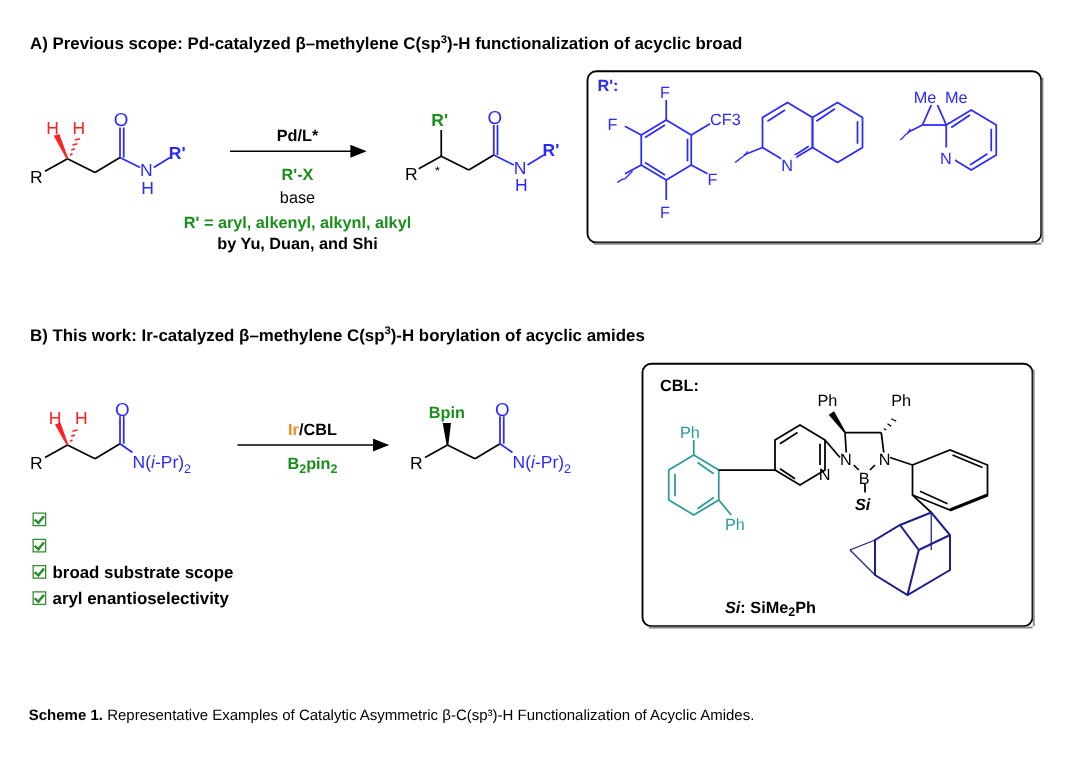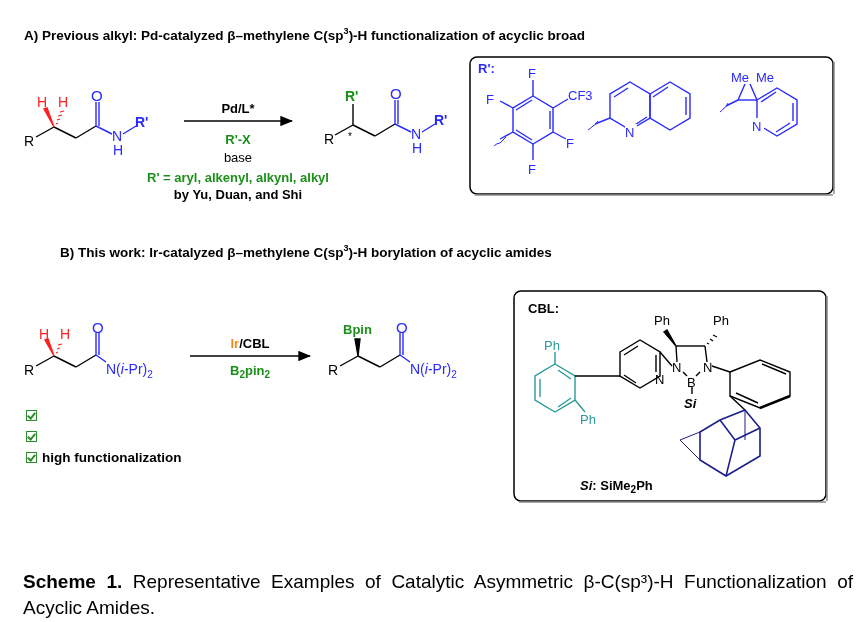--- a/index.html
+++ b/index.html
@@ -8,31 +8,31 @@
   .abs { position: absolute; }
   .hdr { font-weight: bold; font-size: 13.5px; white-space: nowrap; }
   .hdr sup { font-size: 9px; }
   svg { position: absolute; left: 0; top: 0; }
   svg text { font-family: "Liberation Sans", sans-serif; }
   .chk { font-size: 13.5px; font-weight: bold; white-space: nowrap; }
   .box-glyph { display: inline-block; width: 11px; height: 11px; border: 1.5px solid #2e8b2e;
                position: relative; vertical-align: -1px; margin-right: 5px; box-sizing: border-box; }
   .box-glyph::after { content: ""; position: absolute; left: 2px; top: 0px; width: 3px; height: 6px;
                       border: solid #2e8b2e; border-width: 0 2px 2px 0; transform: rotate(40deg); }
-  .caption { font-family: "Liberation Sans", sans-serif; font-size: 19px; line-height: 26px;
-             width: 830px; text-align: justify; text-align-last: left; margin-top: 10px; }
+  .caption { font-family: "Liberation Sans", sans-serif; font-size: 12px; line-height: 26px;
+             width: 830px; text-align: justify; text-align-last: left; }
   .caption b { font-weight: bold; }
 </style>
 </head>
 <body>
 
 <div class="abs hdr" style="left:24px; top:26px;">
-  <span>A) Previous alkyl: Pd-catalyzed β–methylene C(sp</span><sup>3</sup><span>)-H functionalization of acyclic broad</span>
-</div>
-<div class="abs hdr" style="left:24px; top:243px;margin-left:36px;">
+  <span>A) Previous scope: Pd-catalyzed β–methylene C(sp</span><sup>3</sup><span>)-H functionalization of acyclic broad</span>
+</div>
+<div class="abs hdr" style="left:24px; top:259px;">
   <span>B) This work:  Ir-catalyzed β–methylene C(sp</span><sup>3</sup><span>)-H borylation of acyclic amides</span>
 </div>
 
 <svg width="868" height="622" viewBox="0 0 868 622">
   <defs>
     <marker id="ah" markerWidth="10" markerHeight="8" refX="9" refY="4" orient="auto">
       <path d="M0,0 L10,4 L0,8 Z" fill="#000"></path>
     </marker>
   </defs>
 
@@ -243,18 +243,19 @@
   <text x="672" y="372" font-size="13">N</text>
   <text x="703" y="372" font-size="13">N</text>
   <text x="687" y="387" font-size="13">B</text>
   <text x="684" y="408" font-size="13" font-weight="bold" font-style="italic">Si</text>
   <text x="580" y="490" font-size="13" font-weight="bold"><tspan font-style="italic">Si</tspan><tspan>: SiMe</tspan><tspan font-size="10" dy="3">2</tspan><tspan dy="-3">Ph</tspan></text>
 </svg>
 
 <div class="abs" style="left:26px; top:405px; line-height:21px;">
   <div class="chk"><span class="box-glyph"></span></div>
   <div class="chk"><span class="box-glyph"></span></div>
-  <div class="chk"><span class="box-glyph"></span><span>high functionalization</span></div>
+  <div class="chk"><span class="box-glyph"></span><span>broad substrate scope</span></div>
+  <div class="chk"><span class="box-glyph"></span><span>aryl enantioselectivity</span></div>
 </div>
 
 <div class="abs caption" style="left:23px; top:559px;">
   <b>Scheme 1.</b><span> Representative Examples of Catalytic Asymmetric β-C(sp³)-H Functionalization of Acyclic Amides.</span>
 </div>
 
 </body></html>

